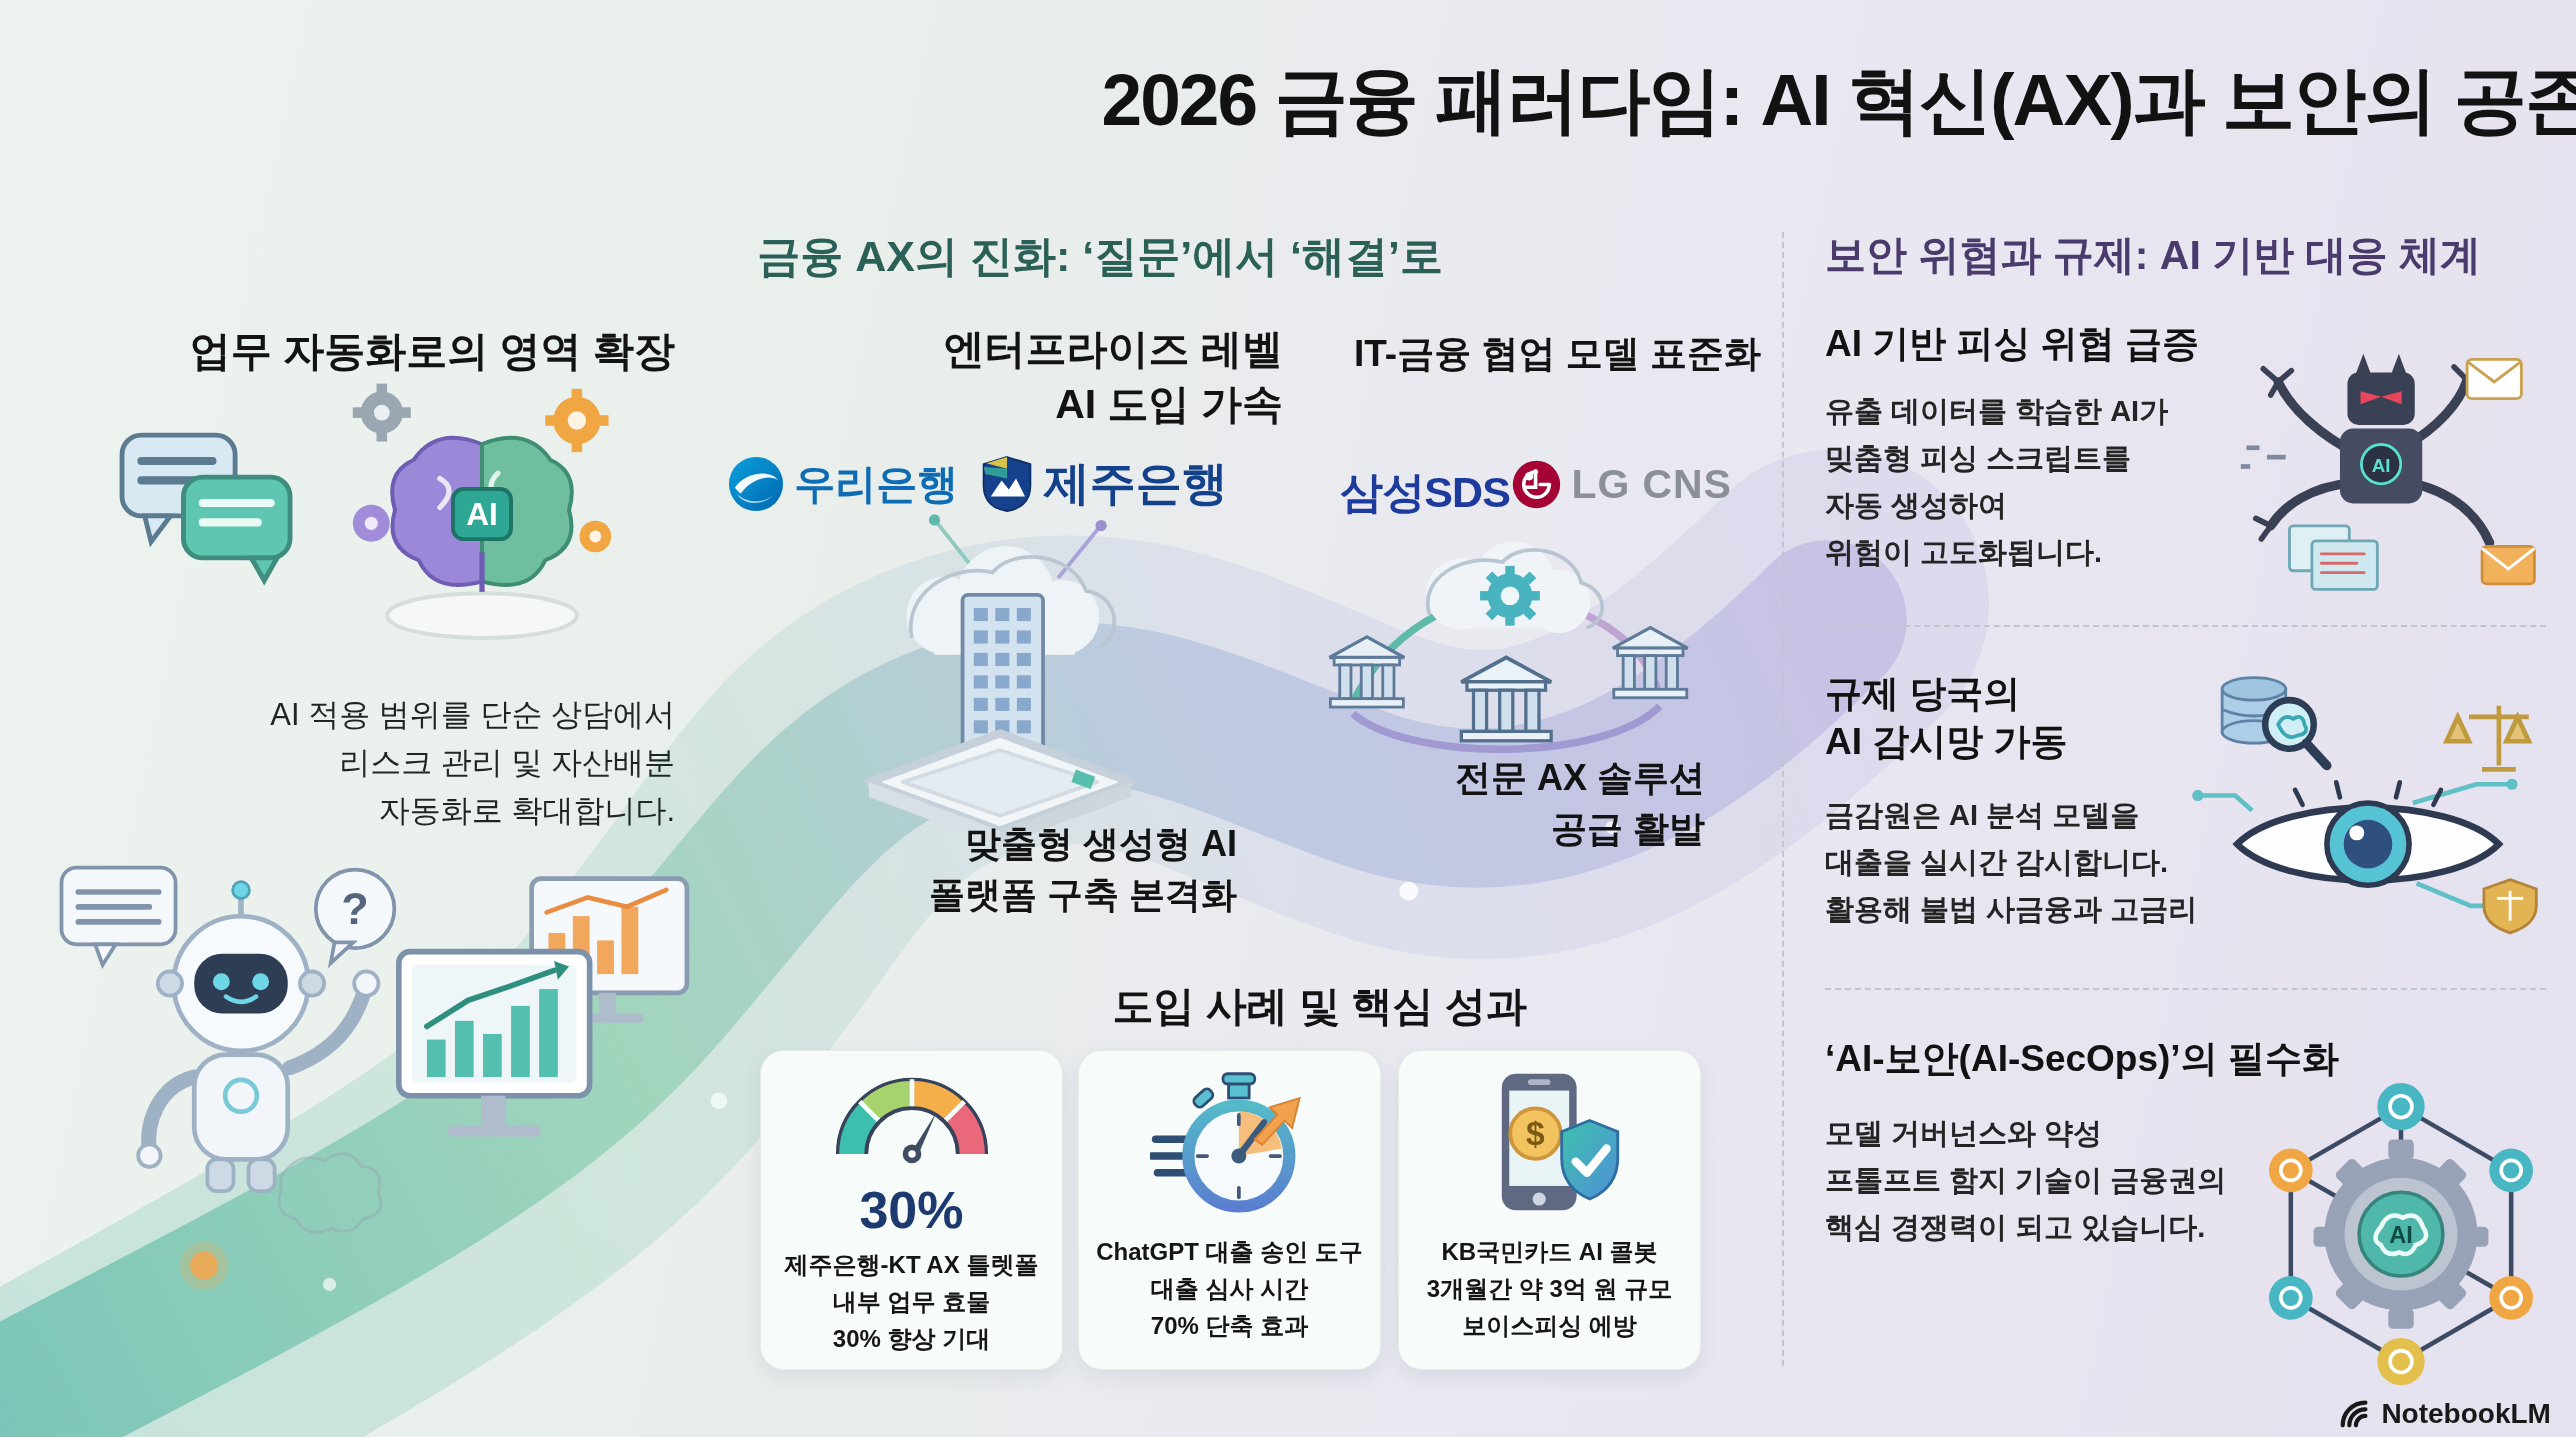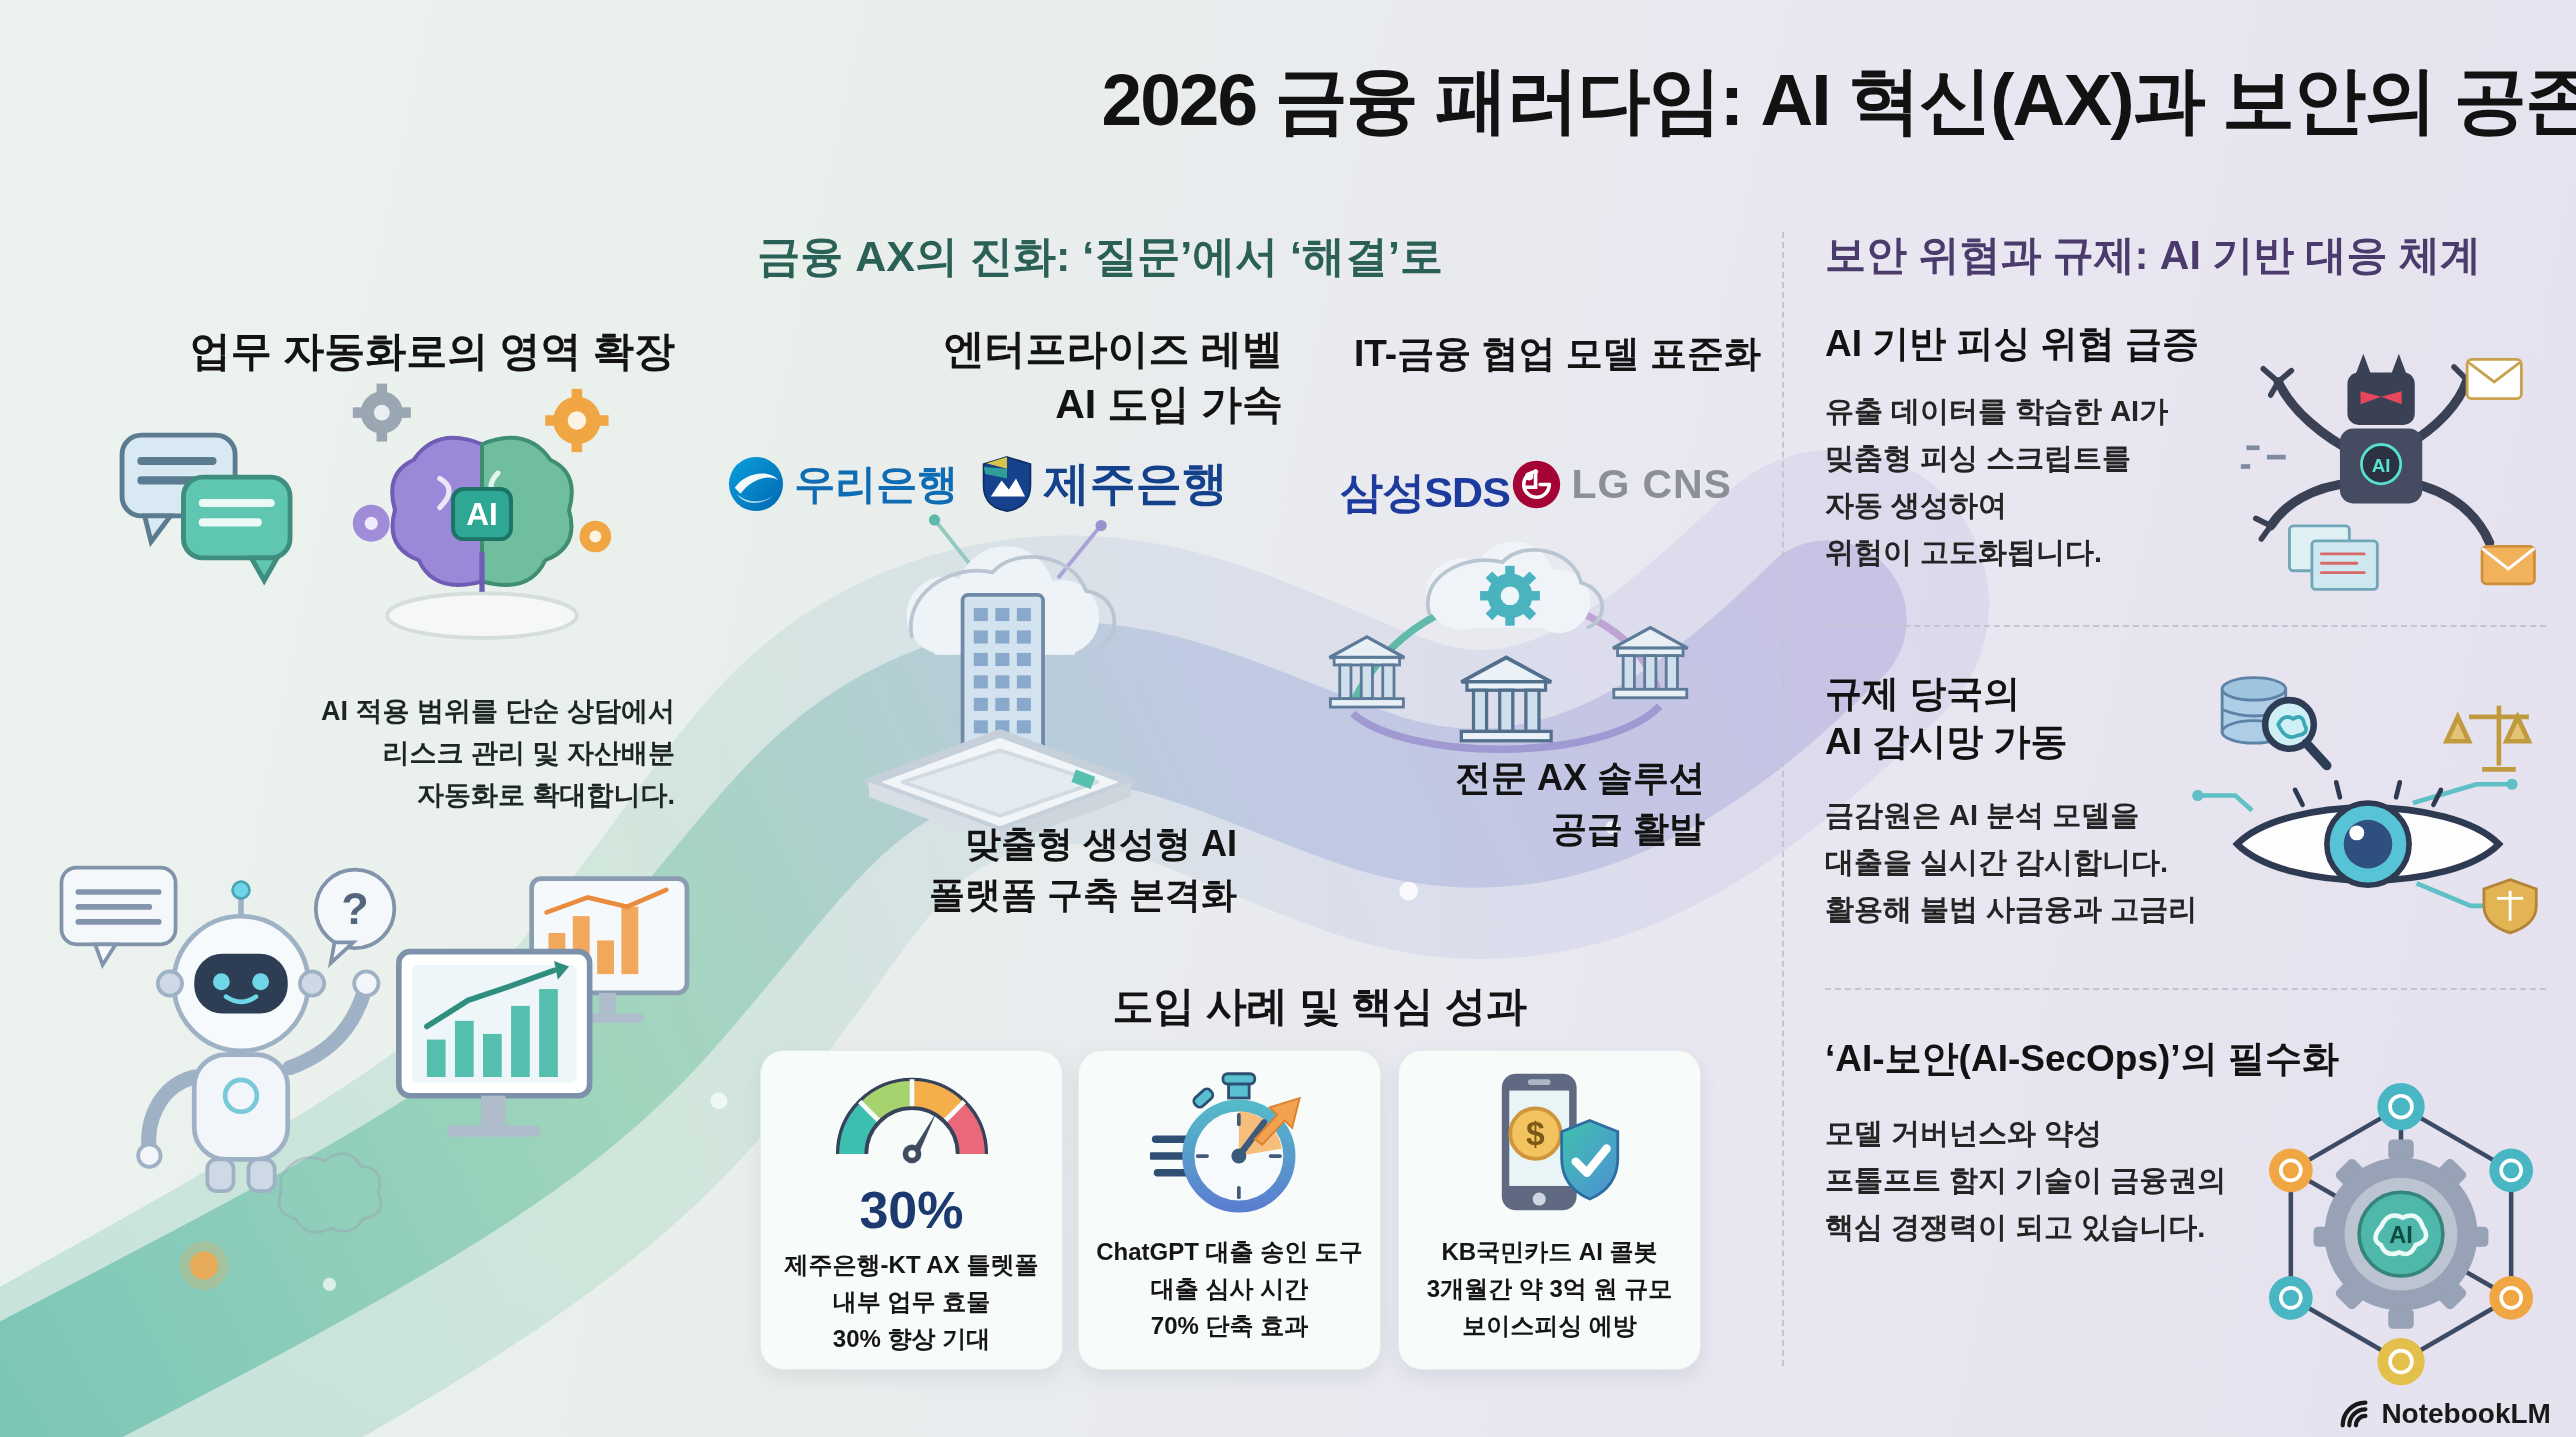--- a/index.html
+++ b/index.html
@@ -6,21 +6,21 @@
   #canvas{position:relative;width:2576px;height:1438px;overflow:hidden;
     font-family:"Liberation Sans","DejaVu Sans",sans-serif;color:#161616;
     background:linear-gradient(102deg,#edf3ee 0%,#e9efeb 30%,#e9e8f1 62%,#e5e1ef 100%);}
   .abs{position:absolute;}
   .ctr{text-align:right;margin-left:20px;}
   .title{font-size:73px;font-weight:800;letter-spacing:-1.9px;color:#121212;}
   .secHeadL{font-size:43px;font-weight:800;color:#2a6055;}
   .secHeadR{font-size:41px;font-weight:800;color:#4a3b6c;}
   .colTitle{font-size:41px;font-weight:800;color:#131313;}
   .colTitleSm{font-size:37px;font-weight:800;color:#131313;}
-  .bodyTxt{font-size:27px;font-weight:700;color:#1e2624;line-height:1.55;}
+  .bodyTxt{font-size:31px;font-weight:400;color:#1e2624;line-height:1.55;}
   .caption{font-size:36px;font-weight:800;color:#131313;line-height:1.42;}
   .casesHead{font-size:41px;font-weight:800;color:#131313;}
   .card{background:#f7fbf9;border:1.9px solid #e6ede9;border-radius:24px;
     box-shadow:0 7.5px 19px rgba(90,110,125,.12);display:flex;flex-direction:column;align-items:center;}
   .cardLines{font-size:24px;font-weight:700;color:#151515;line-height:1.55;text-align:center;margin-top:13px;}
   .metric{font-size:52px;font-weight:800;color:#1d3a70;margin-top:13px;}
   .rTitle{font-size:37px;font-weight:800;color:#121212;line-height:1.3;}
   .rBody{font-size:29px;font-weight:600;color:#242424;line-height:1.62;}
   .dashH{border-top:2.8px dashed #c2c5cf;}
   .dashV{border-left:2.8px dashed #c2c5cf;}

